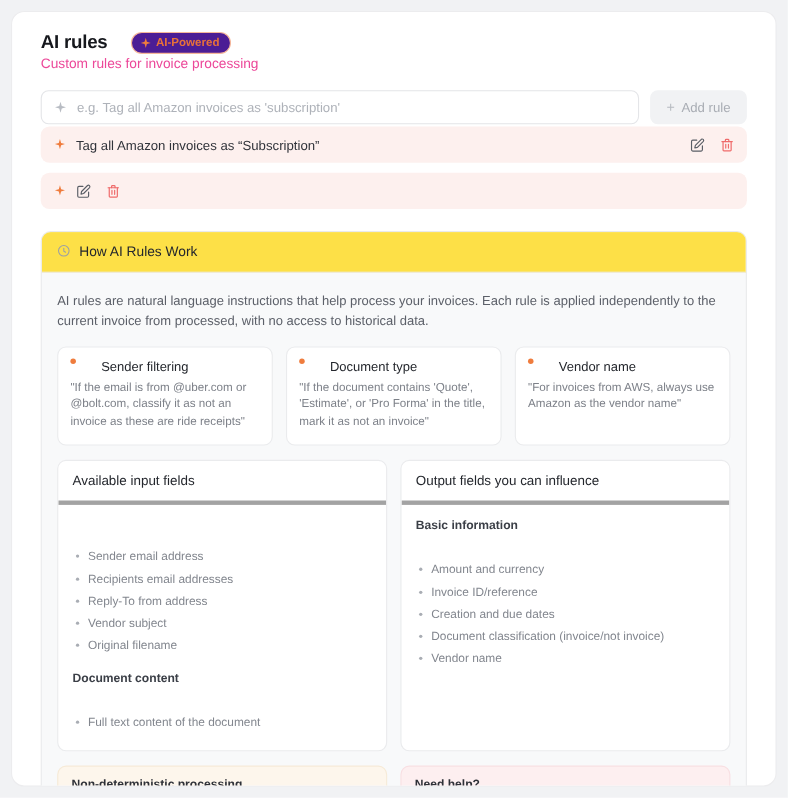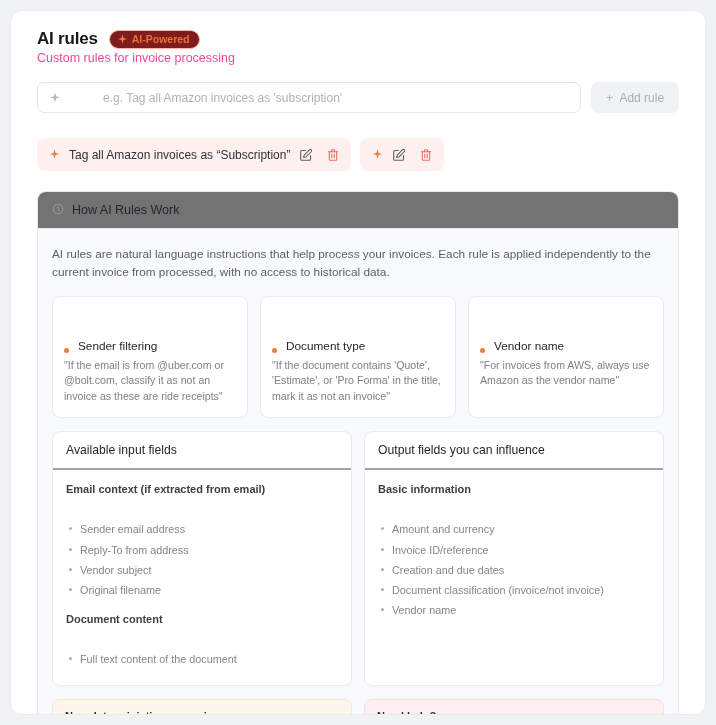--- a/index.html
+++ b/index.html
@@ -27,36 +27,35 @@
     overflow: hidden;
   }
 
   .inner {
     padding: 18px 18px 0 18px;
   }
 
   
   .header-row {
     display: flex;
-    align-items: center;
-    gap: 11px;
+    gap: 21px;
     padding-left: 8px;
   }
   .page-title {
     font-size: 17px;
     font-weight: bold;
     color: #16181d;
     letter-spacing: -0.2px;
   }
   .ai-badge {
     display: inline-flex;
     align-items: center;
     gap: 4px;
     border: 1px solid #f6b79a;
-    background: #7f1d1d;
+    background: #4c1d95;
     color: #e8713a;
     border-radius: 999px;
     padding: 3px 9px 3px 7px;
     font-size: 10.5px;
     font-weight: bold;
     line-height: 1;
   }
   .subtitle {
     padding-left: 8px;
     margin-top: 2px;
@@ -95,21 +94,20 @@
   }
   .rule-input-wrap .spark { width: 12px; height: 12px; }
   .rule-input {
     border: none;
     outline: none;
     flex: 1;
     font-family: inherit;
     font-size: 12px;
     color: #15803d;
     background: transparent;
-    margin-left: 33px;
   }
   .rule-input::placeholder { color: #aeb2b9; }
 
   .add-rule-btn {
     width: 88px;
     height: 31px;
     border: none;
     border-radius: 7px;
     background: #f1f2f4;
     color: #a9adb4;
@@ -122,24 +120,24 @@
     cursor: default;
   }
   .plus-icon {
     font-size: 13px;
     line-height: 1;
     color: #b6bac0;
   }
 
   
   .rules-list {
-    margin-top: 25px;
+    margin-top: 2px;
     padding: 0 8px;
     display: flex;
-    flex-direction: row;
+    flex-direction: column;
     gap: 9px;
   }
   .rule-row {
     background: #fdf0ee;
     border-radius: 8px;
     height: 33px;
     display: flex;
     align-items: center;
     padding: 0 11px 0 12px;
     gap: 9px;
@@ -170,21 +168,21 @@
 
   
   .how-panel {
     margin: 20px 8px 0 8px;
     border: 1px solid #e9eaec;
     border-radius: 9px;
     background: #f8f9fa;
     overflow: hidden;
   }
   .how-head {
-    background: #737373;
+    background: #fde047;
     border-bottom: 1px solid #ededef;
     padding: 11px 14px;
     display: flex;
     gap: 8px;
   }
   .how-head-title {
     font-size: 12.5px;
     color: #24272d;
     font-weight: normal;
   }
@@ -209,26 +207,25 @@
   .example-card {
     flex: 1;
     background: #ffffff;
     border: 1px solid #eaebed;
     border-radius: 8px;
     padding: 10px 11px 12px 11px;
     min-height: 65px;
   }
   .example-title {
     display: flex;
-    align-items: flex-end;
-    gap: 9px;
+    align-items: flex-start;
+    gap: 23px;
     font-size: 11.8px;
     color: #24272d;
     margin-bottom: 5px;
-    margin-top: 32px;
   }
   .dot {
     width: 5px; height: 5px;
     border-radius: 50%;
     background: #ef7c3d;
     flex: none;
   }
   .example-text {
     font-size: 10.6px;
     line-height: 1.5;
@@ -243,21 +240,21 @@
   }
   .fields-panel {
     flex: 1;
     background: #ffffff;
     border: 1px solid #eaebed;
     border-radius: 8px;
     overflow: hidden;
   }
   .fields-head {
     padding: 11px 13px;
-    border-bottom: 2px solid #a3a3a3;
+    border-bottom: 4px solid #a3a3a3;
     font-size: 12.2px;
     color: #24272d;
   }
   .fields-body { padding: 13px 13px 15px 13px; }
   .group-title {
     font-size: 11px;
     color: #3b3f47;
     font-weight: bold;
     margin-bottom: 6px;
   }
@@ -424,23 +421,23 @@
             </div>
             <div class="example-text">"For invoices from AWS, always use Amazon as the vendor name"</div>
           </div>
         </div>
 
         <div class="fields-row">
 
           <div class="fields-panel">
             <div class="fields-head">Available input fields</div>
             <div class="fields-body">
-              <div class="group-title">Email context (if extracted from email)</div>
               <ul class="field-list">
                 <li>Sender email address</li>
+                <li>Recipients email addresses</li>
                 <li>Reply-To from address</li>
                 <li>Vendor subject</li>
                 <li>Original filename</li>
               </ul>
               <div class="group-title spaced">Document content</div>
               <ul class="field-list">
                 <li>Full text content of the document</li>
               </ul>
             </div>
           </div>

